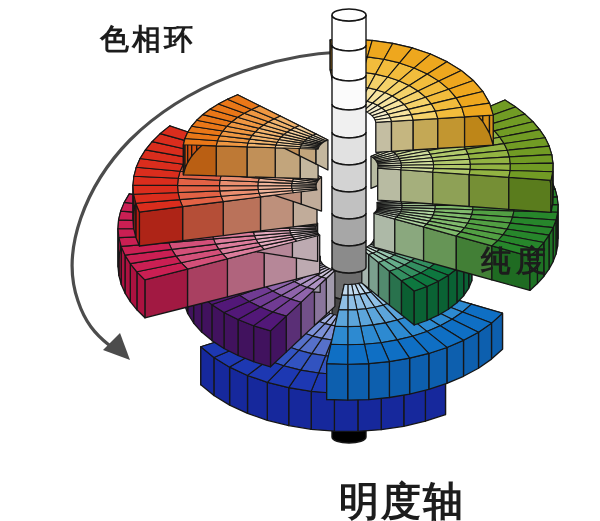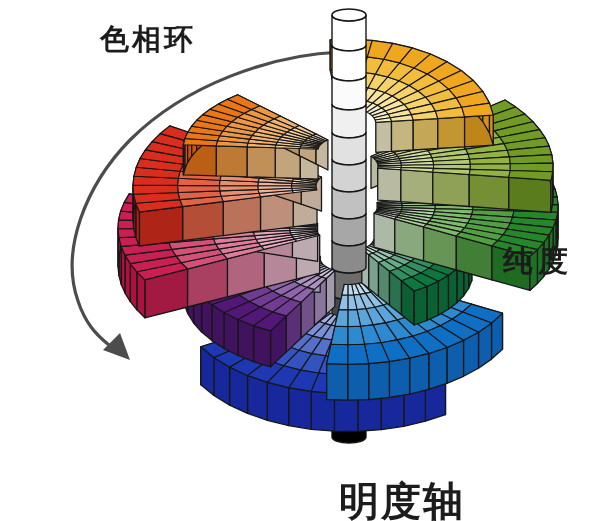--- a/index.html
+++ b/index.html
@@ -2,21 +2,21 @@
 <html><head>
 <meta charset="utf-8">
 <style>
   html,body{margin:0;padding:0;background:#fff;}
   #stage{position:relative;width:600px;height:521px;background:#15803d;overflow:hidden;
          font-family:"Liberation Sans","DejaVu Sans",sans-serif;}
   #solid{position:absolute;left:0;top:0;}
   .lbl{position:absolute;font-weight:700;color:#1c1c1c;white-space:nowrap;
        font-family:"Liberation Sans","DejaVu Sans",sans-serif;}
   #lbl-hue{left:100px;top:20px;font-size:29px;letter-spacing:3px;}
-  #lbl-purity{left:481px;top:241px;font-size:30px;letter-spacing:5px;margin-left:22px;}
+  #lbl-purity{left:481px;top:241px;font-size:30px;letter-spacing:5px;}
   #lbl-value{left:339px;top:474px;font-size:40px;letter-spacing:2px;}
 </style>
 </head>
 <body>
 
 <div id="stage">
   <svg id="solid" width="600" height="521" viewBox="0 0 600 521" style="background: rgb(255, 255, 255);">
       <g>
         <path d="M 340 52 C 272 55 186 84 130 140 C 86 185 60 250 78 301 C 85 322 95 334 109 345" fill="none" stroke="#4c4c4c" stroke-width="3.2" stroke-linecap="round"></path>
         <polygon points="130,360 103,350 120,333" fill="#4c4c4c"></polygon>

